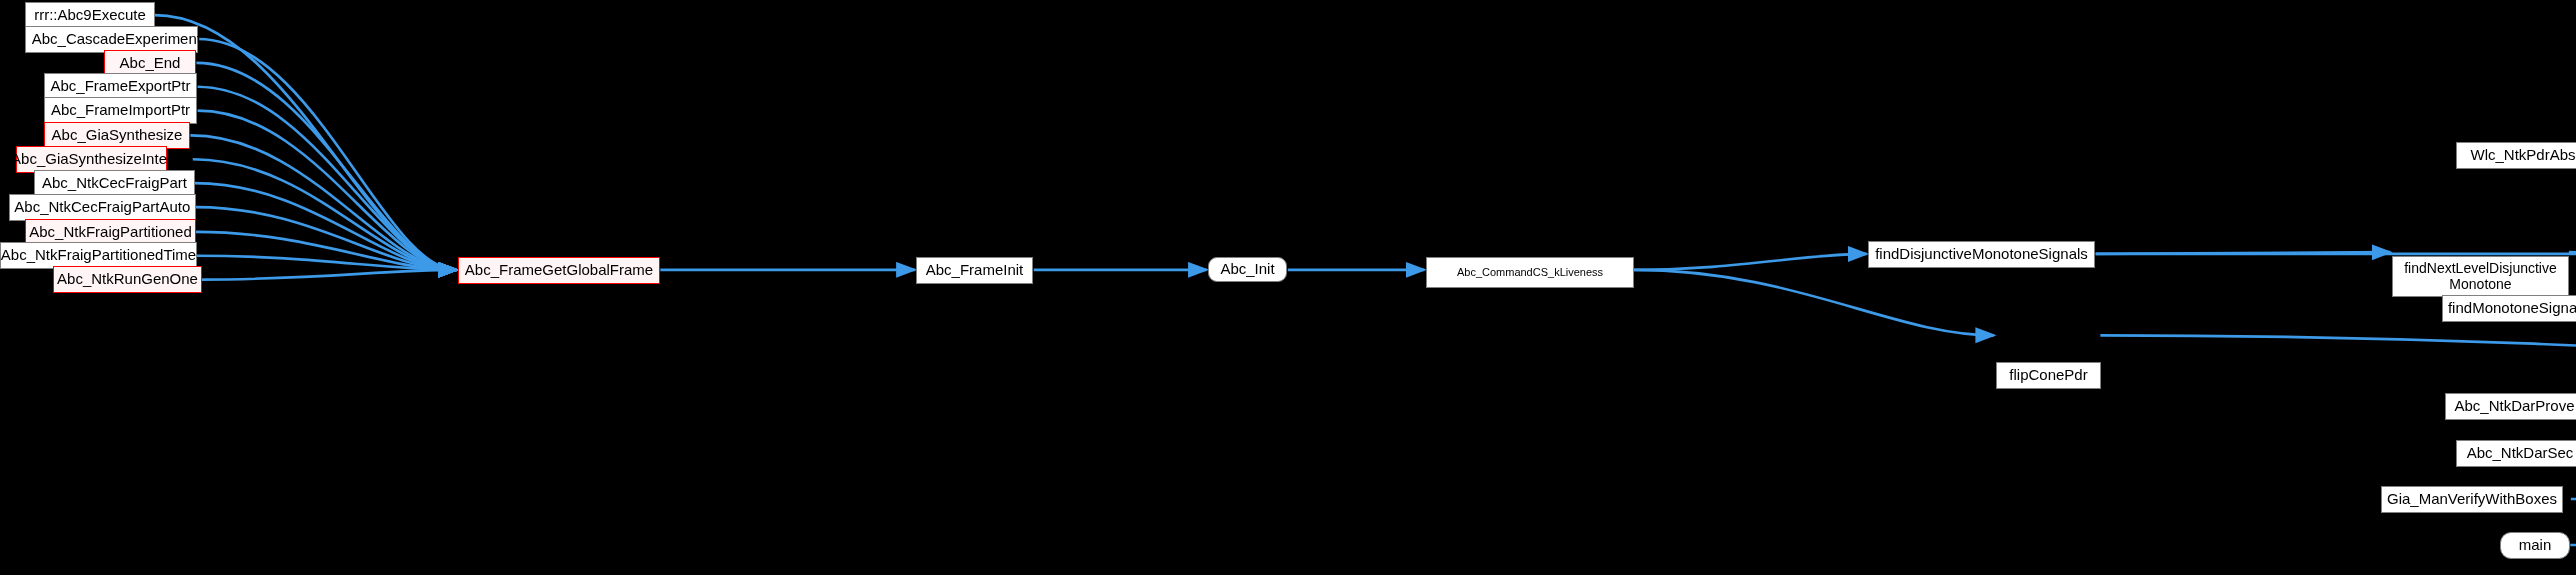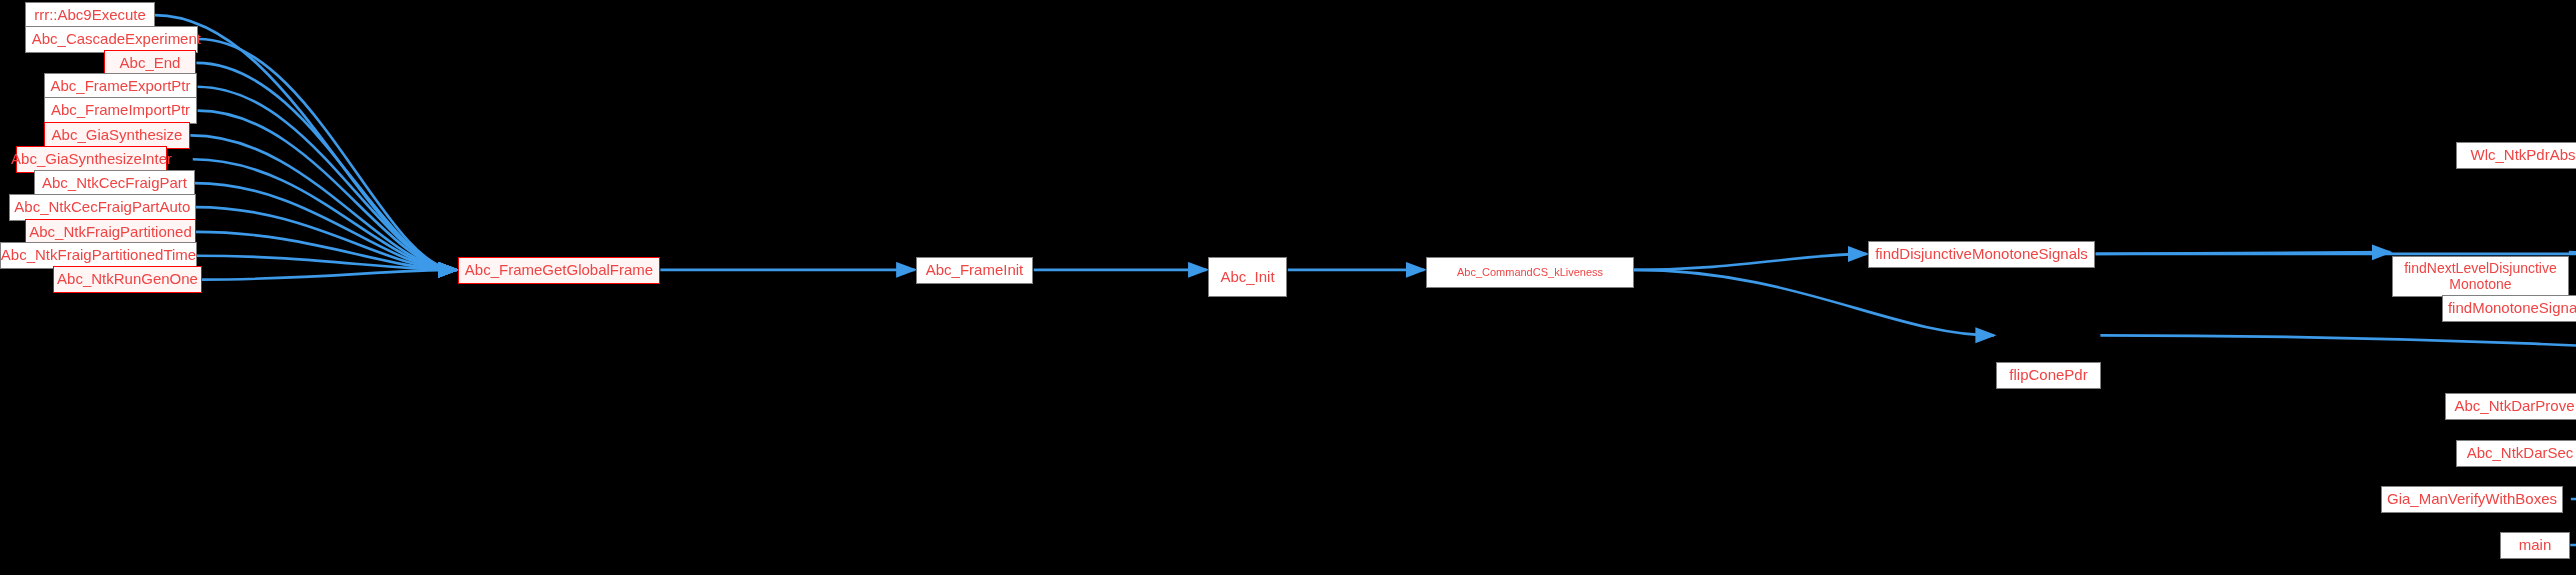--- a/index.html
+++ b/index.html
@@ -1,20 +1,20 @@
 <!DOCTYPE html>
 <html style="font-size:14px"><head>
 <meta charset="utf-8">
 <style>
   html,body{margin:0;padding:0;background:#000;}
   #stage{position:relative;width:2576px;height:576px;background:#000;
          font-family:"Liberation Sans",sans-serif;overflow:hidden;}
   .node{position:absolute;box-sizing:border-box;display:flex;align-items:center;
         justify-content:center;text-align:center;line-height:1.1;
-        background:#ffffff;border:1.8px solid #808080;color:#ef4444;
+        background:#ffffff;border:1.8px solid #808080;color:#000000;
         font-size:17px;white-space:pre-line;padding:0 5.3px;}
   .node.hl{background:#fff5f5;border-color:#ff0000;}
   svg.edges{position:absolute;left:0;top:0;width:2576px;height:576px;
             pointer-events:none;}
   .edge{fill:none;stroke:#3d9ae8;stroke-width:3;}
 </style>
 </head>
 <body>
 
 <div id="stage">
@@ -85,27 +85,27 @@
       <div class="node" style="left: 44px; top: 97px; width: 153px; height: 26.5px; font-size: 15px;">Abc_FrameImportPtr</div>
       <div class="node hl" style="left: 44px; top: 122px; width: 146px; height: 26.5px; font-size: 15px;">Abc_GiaSynthesize</div>
       <div class="node hl" style="left: 16px; top: 146px; width: 151px; height: 26.5px; font-size: 15px;">Abc_GiaSynthesizeInter</div>
       <div class="node" style="left: 34px; top: 170px; width: 161px; height: 26.5px; font-size: 15px;">Abc_NtkCecFraigPart</div>
       <div class="node" style="left: 8.8px; top: 194px; width: 187px; height: 26.5px; font-size: 15px;">Abc_NtkCecFraigPartAuto</div>
       <div class="node hl" style="left: 25px; top: 219px; width: 171px; height: 26.5px; font-size: 15px;">Abc_NtkFraigPartitioned</div>
       <div class="node" style="left: 0px; top: 242px; width: 197px; height: 26.5px; font-size: 15px;">Abc_NtkFraigPartitionedTime</div>
       <div class="node hl" style="left: 53px; top: 266px; width: 149px; height: 26.5px; font-size: 15px;">Abc_NtkRunGenOne</div>
       <div class="node hl" style="left: 458px; top: 257px; width: 202px; height: 26.5px; font-size: 15px;">Abc_FrameGetGlobalFrame</div>
       <div class="node" style="left: 916px; top: 257px; width: 117px; height: 26.5px; font-size: 15px;">Abc_FrameInit</div>
-      <div class="node" style="left: 1208px; top: 257px; width: 79px; height: 40px; font-size: 15px;">Abc_Init</div>
+      <div class="node" style="left: 1208px; top: 257px; width: 79px; height: 25px; font-size: 15px; border-radius: 9px;">Abc_Init</div>
       <div class="node" style="left: 1426px; top: 257px; width: 208px; height: 31px; font-size: 11px;">Abc_CommandCS_kLiveness</div>
       <div class="node" style="left: 1868px; top: 241px; width: 227px; height: 26.5px; font-size: 15px;">findDisjunctiveMonotoneSignals</div>
       <div class="node" style="left: 2392px; top: 232px; width: 177px; height: 41px; font-size: 14px; margin-top: 24px;">findNextLevelDisjunctive
 Monotone</div>
       <div class="node" style="left: 2442px; top: 295px; width: 152px; height: 26.5px; font-size: 15px;">findMonotoneSignals</div>
       <div class="node" style="left: 1996px; top: 322px; width: 105px; height: 26.5px; font-size: 15px; margin-top: 40px;">flipConePdr</div>
       <div class="node" style="left: 2456px; top: 142px; width: 134px; height: 26.5px; font-size: 15px;">Wlc_NtkPdrAbs</div>
       <div class="node" style="left: 2445px; top: 393px; width: 139px; height: 26.5px; font-size: 15px;">Abc_NtkDarProve</div>
       <div class="node" style="left: 2456px; top: 440px; width: 128px; height: 26.5px; font-size: 15px;">Abc_NtkDarSec</div>
       <div class="node" style="left: 2381px; top: 486px; width: 182px; height: 26.5px; font-size: 15px;">Gia_ManVerifyWithBoxes</div>
-      <div class="node" style="left: 2500px; top: 532px; width: 70px; height: 26.5px; font-size: 15px;">main</div>
+      <div class="node" style="left: 2500px; top: 532px; width: 70px; height: 26.5px; font-size: 15px; border-radius: 11px;">main</div>
     </div>
 </div>
 
 
 </body></html>

